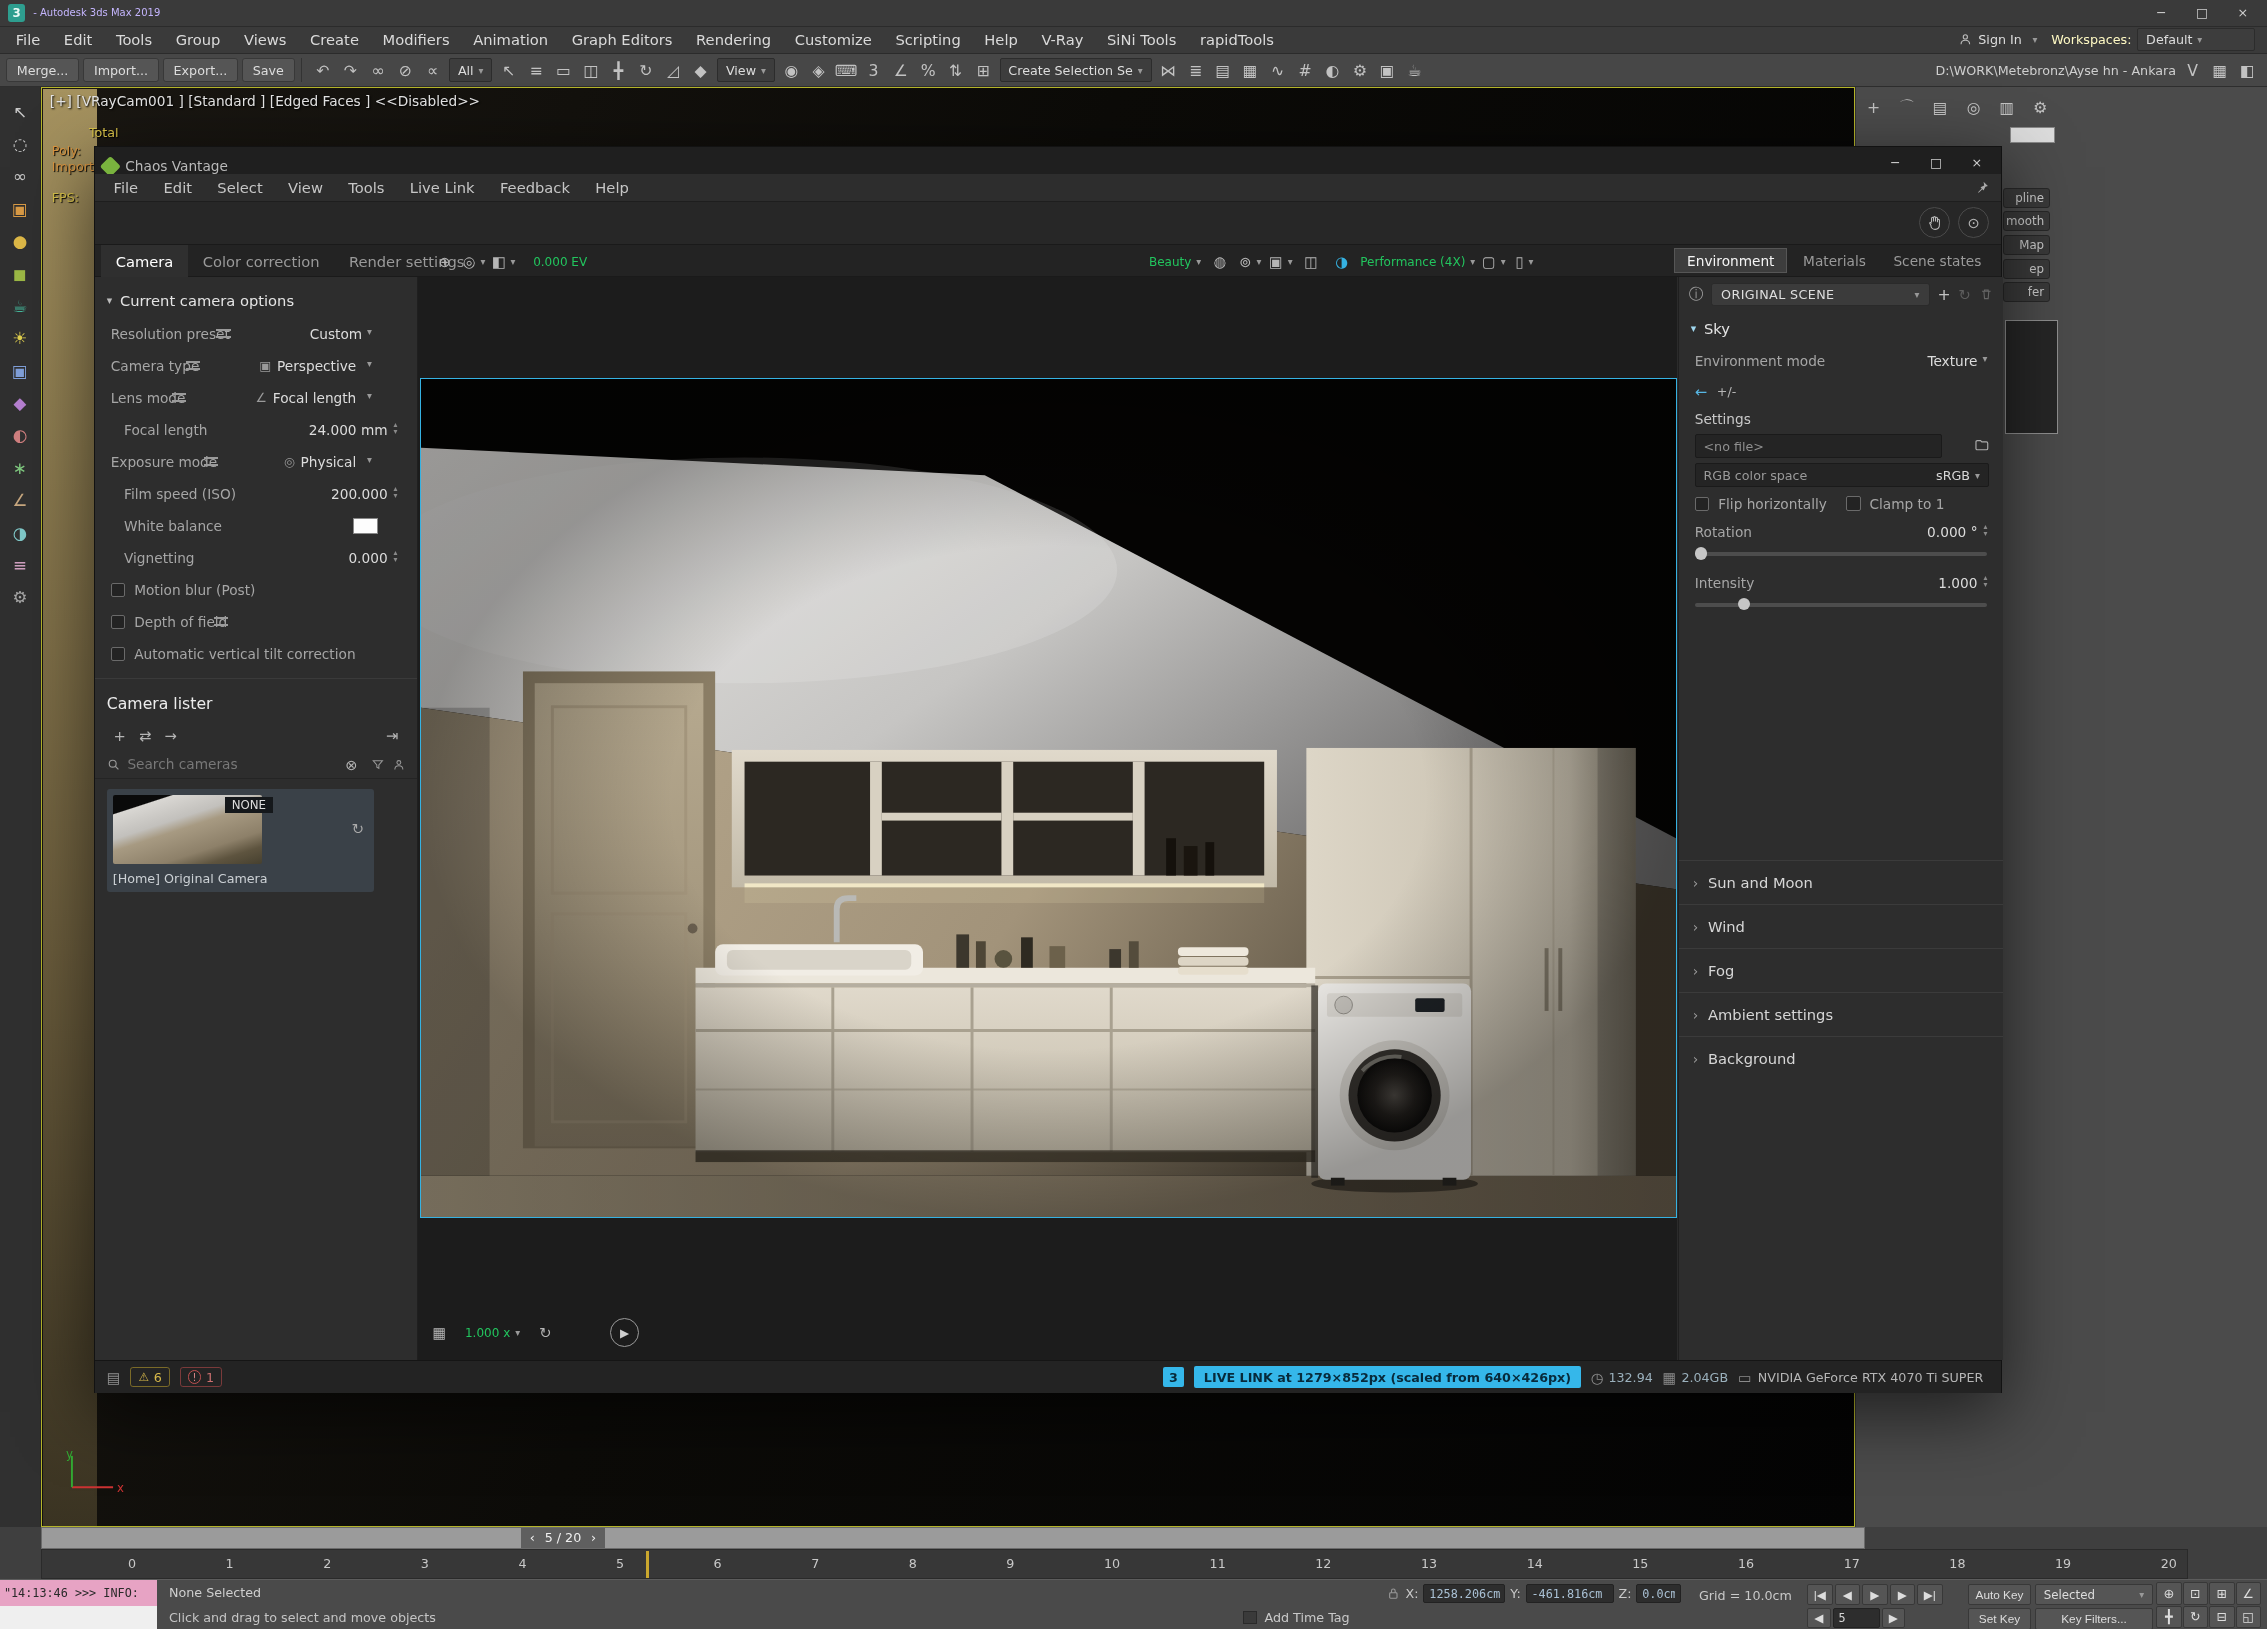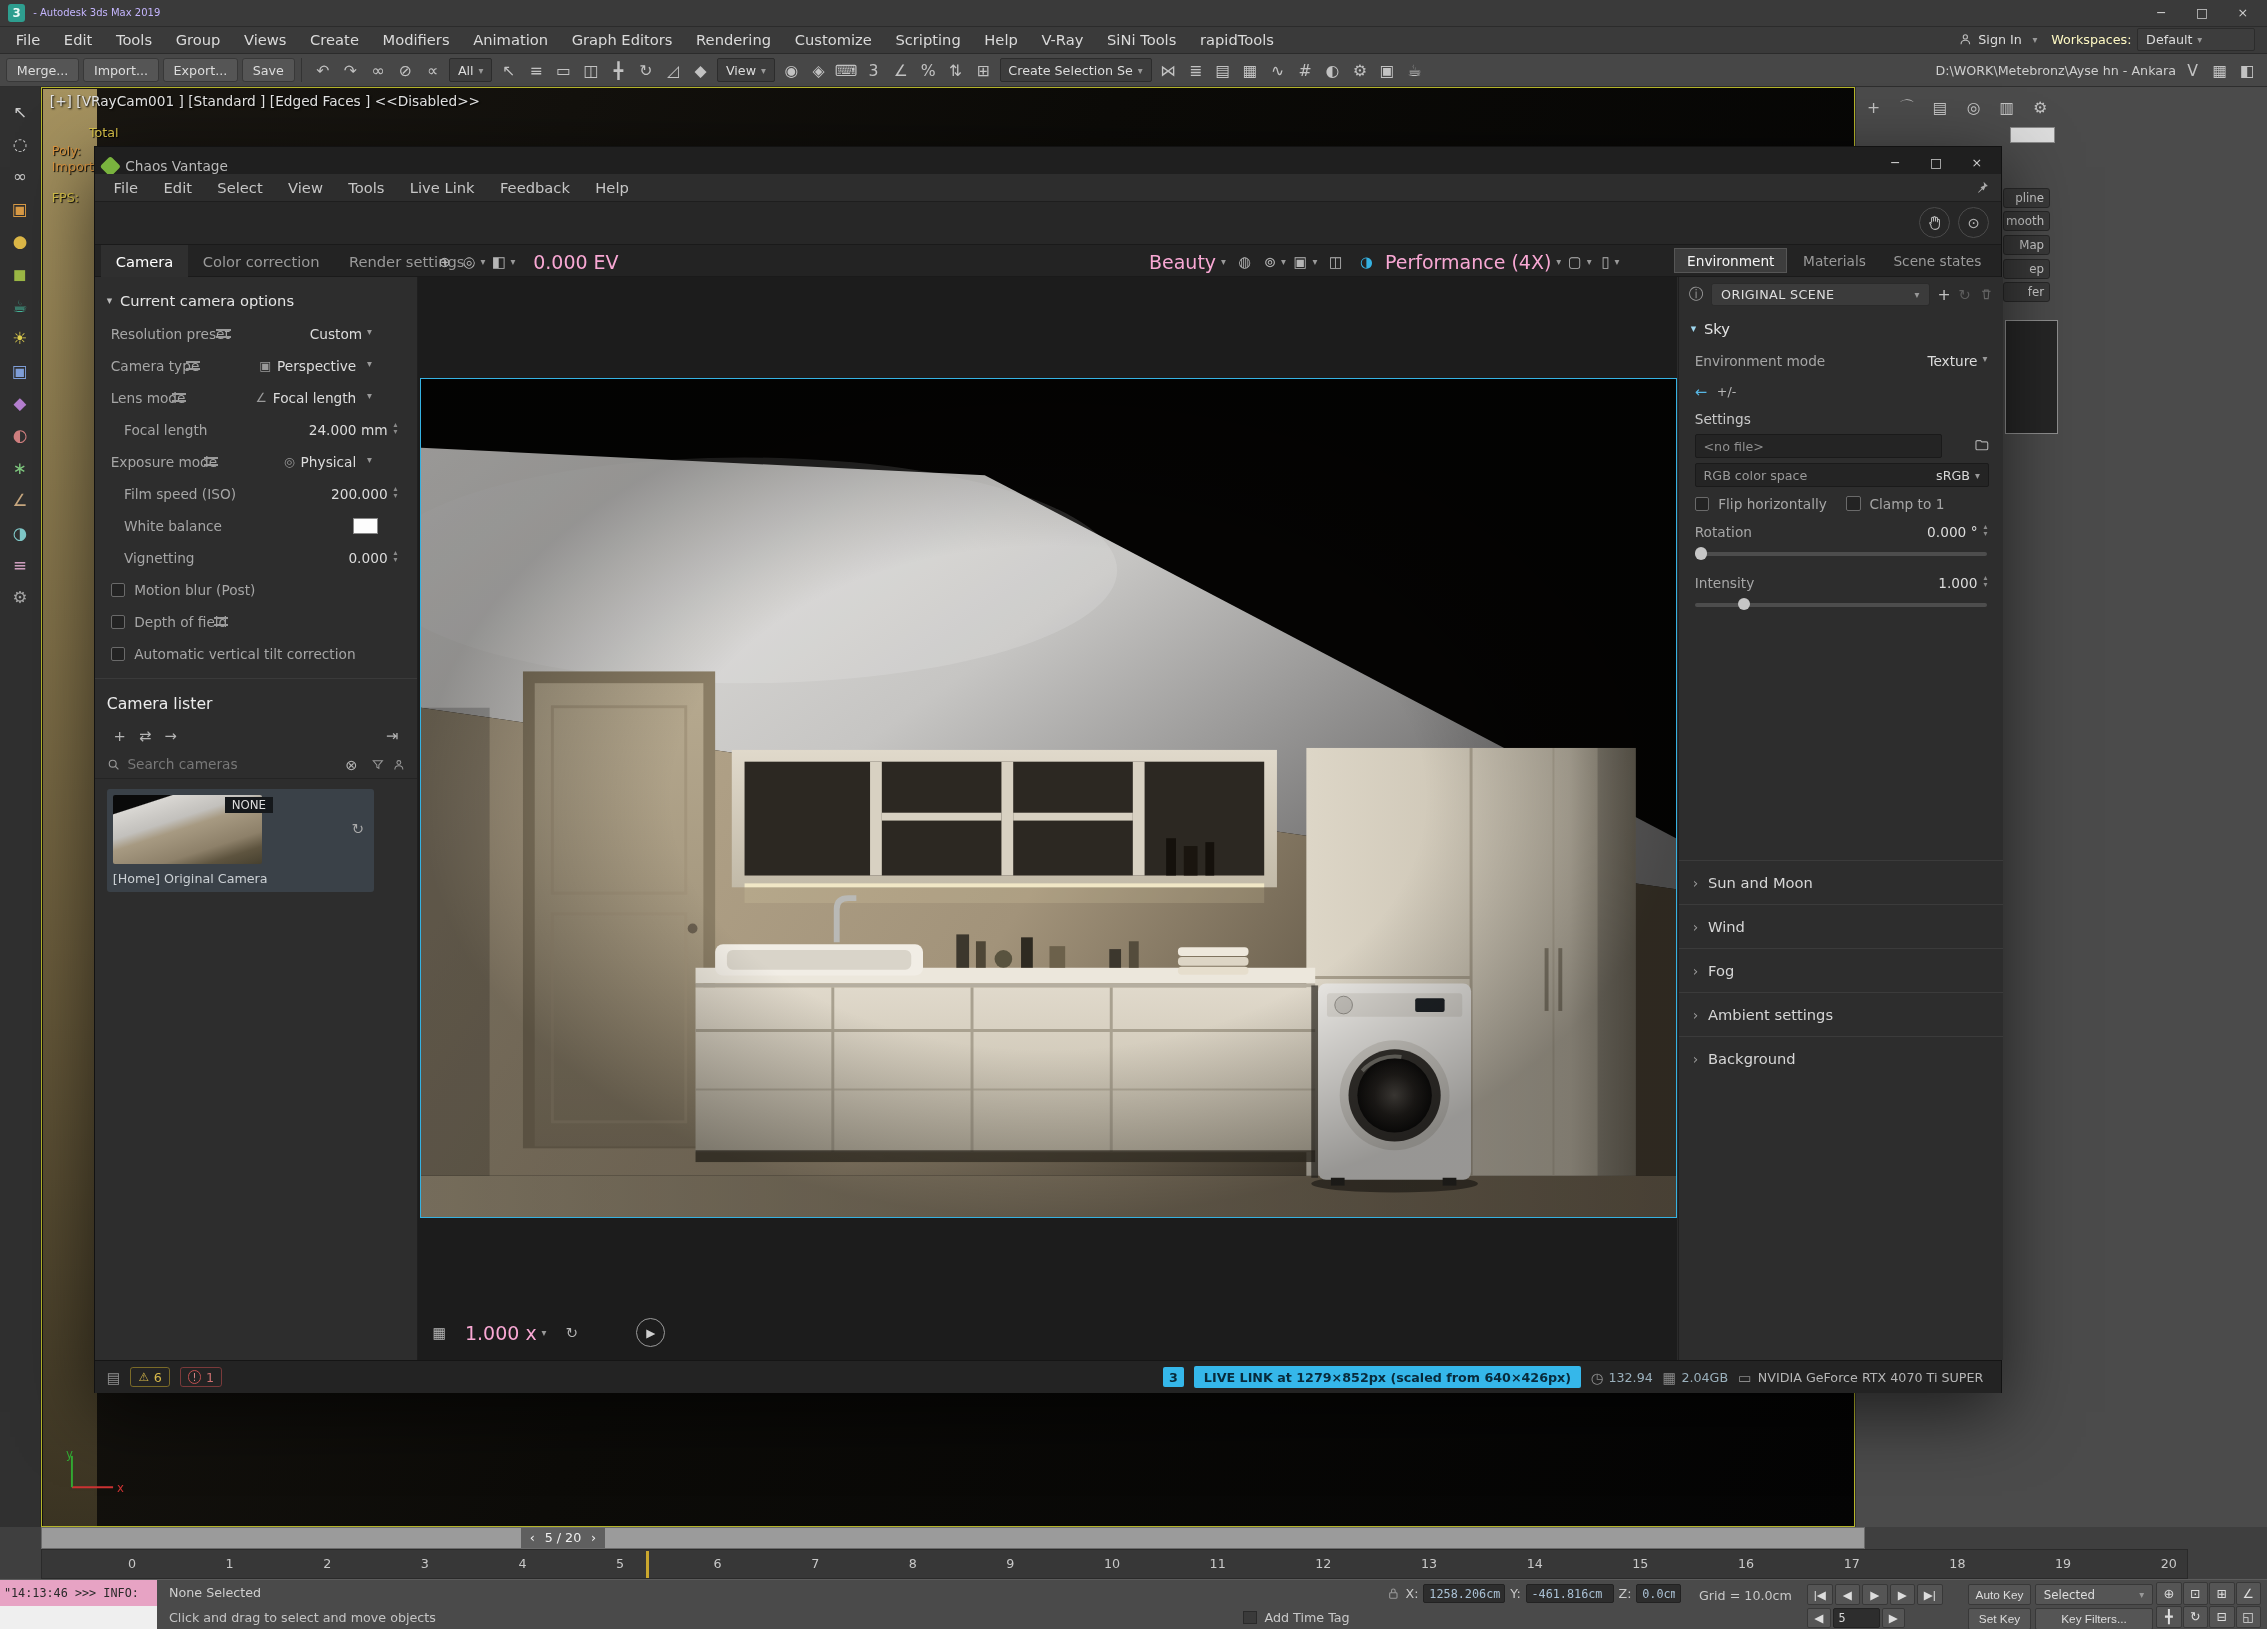--- a/index.html
+++ b/index.html
@@ -47,21 +47,21 @@
 .vt-menubar{left:0;top:26.5px;width:100%;height:28px;background:#2d2d2d;border-bottom:1px solid #1e1e1e;display:flex;align-items:center;padding:0 5.9px}
 .vmi{padding:0 12.7px;height:28px;display:inline-flex;align-items:center;color:#c6c6c6;font-size:14.7px}
 .vt-mid{left:0;top:55px;width:100%;height:42px;background:#272727}
 .ghostbtn{width:31px;height:31px;border-radius:50%;border:1px solid #4a4a4a;display:inline-flex;align-items:center;justify-content:center;color:#b5b5b5;font-size:14.7px}
 .vt-tabrow{left:0;top:97px;width:100%;height:33px;background:#232323;border-top:1px solid #1a1a1a;border-bottom:1px solid #1a1a1a}
 .vtab{height:33px;padding:0 14.7px;font-size:14.7px;color:#9a9a9a;display:inline-flex;align-items:center;white-space:nowrap}
 .vtab.on{color:#fff;background:#2f2f2f}
 .rtab{height:25.5px;margin:0 2px;padding:0 11.8px;font-size:13.7px;color:#9a9a9a;display:inline-flex;align-items:center;border-radius:0;white-space:nowrap}
 .rtab.on{color:#f4f4f4;background:#3d3d3d;border:1px solid #565656}
 .tbico{display:inline-flex;align-items:center;justify-content:center;min-width:23.5px;height:23.5px;color:#b5b5b5;font-size:14.7px}
-.tbtxt{font-size:19px;color:#f9a8d4;white-space:nowrap}
+.tbtxt{font-size:12px;color:#22c55e;white-space:nowrap}
 .vpanel{background:#2d2d2d}
 .lpanel{left:0;top:130px;width:323px;height:1083px;border-right:1px solid #1f1f1f;padding-top:5.9px}
 .rpanel{left:1583px;top:130px;width:325px;height:1083px;border-left:1px solid #1f1f1f}
 .vcenter{left:323px;top:130px;width:1259px;height:1083px;background:#1c1c1c}
 .render{left:2px;top:101px;width:1257px;height:840px;border:1px solid #35b2e2;background:#000}
 .sechdr{height:35px;display:flex;align-items:center;gap:7.8px;padding-left:11.8px;font-size:14.7px;color:#e4e4e4}
 .schev{color:#9fd7ef;font-size:10.8px}
 .prow{position:relative;height:32px;display:flex;align-items:center;padding-left:15.7px}
 .prow.ind{padding-left:29px}
 .plabel{font-size:13.7px;color:#a6a6a6;white-space:nowrap}

